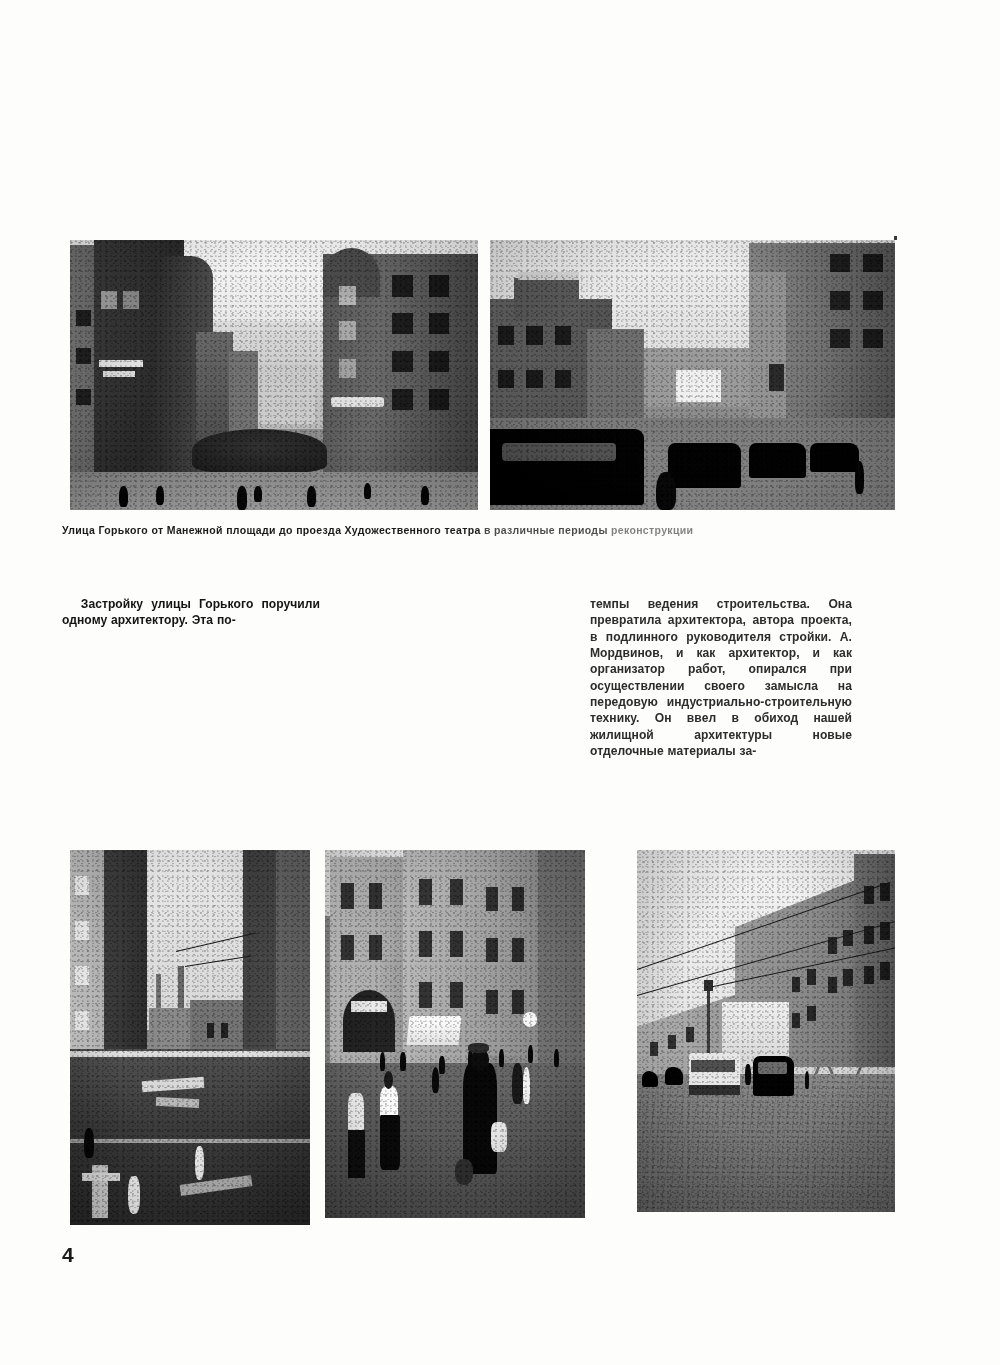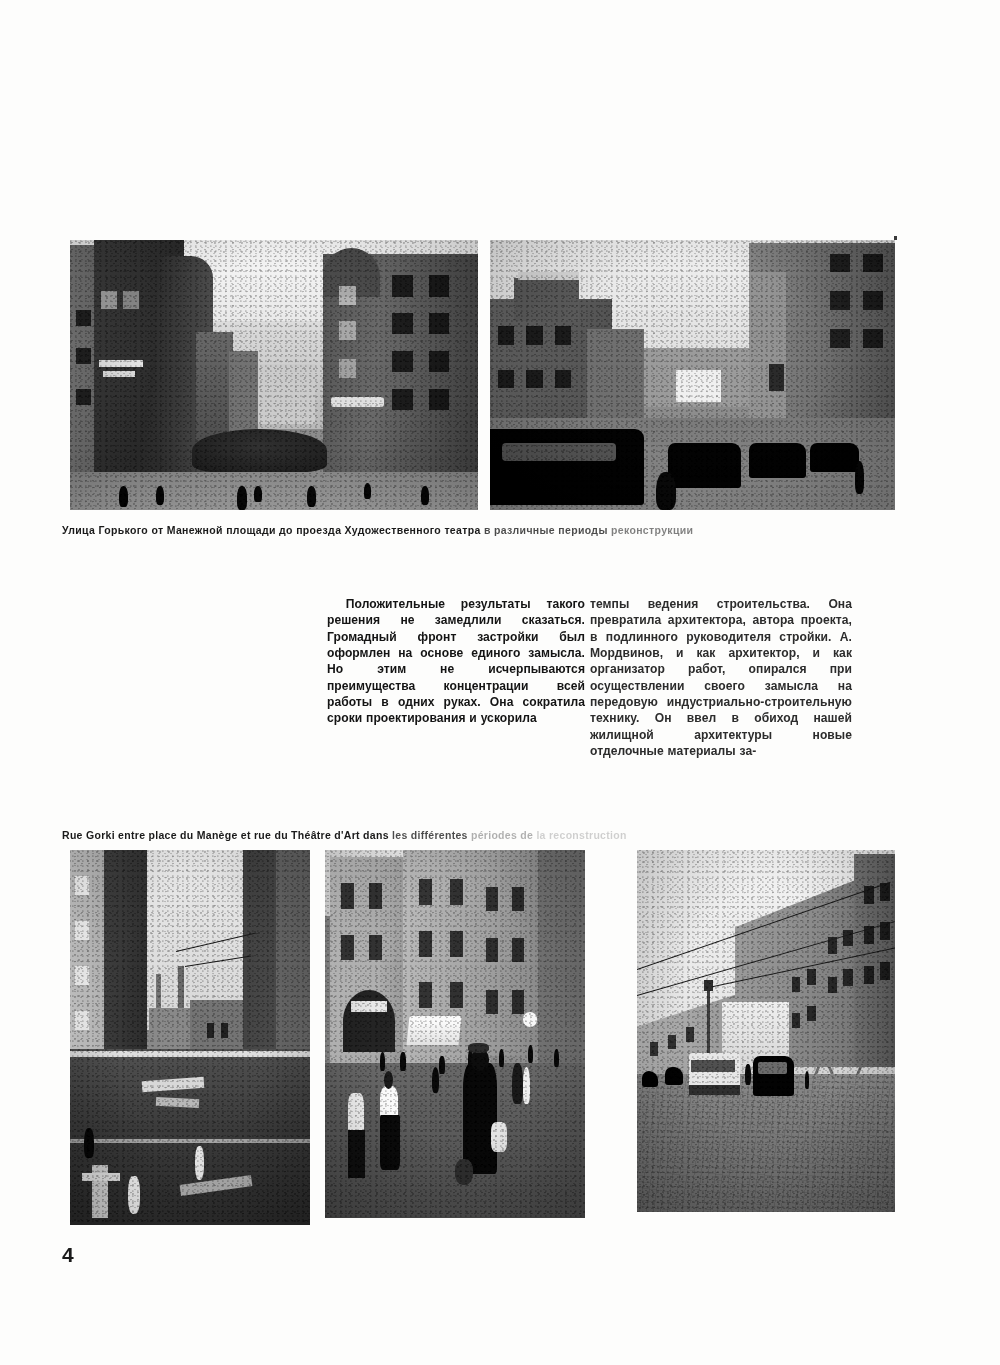--- a/index.html
+++ b/index.html
@@ -198,33 +198,30 @@
       <div class="vign"></div>
   </div>
 
   <div class="speck" style="left:894px; top:236px; width:3px; height:4px;"></div>
 
   <div class="caption ru" style="left:62px; top:524px;">
     <span>Улица Горького от Манежной площади до проезда Художественного театра </span><span class="fade1">в различные периоды </span><span class="fade2">реконструкции</span>
   </div>
 
   <div class="col col1" style="left:62px;">
+    <p class="ind">Застройку улицы Горького поручили одному архитектору. Эта по-</p>
   </div>
 
   <div class="col col2" style="left:327px;">
-    <p class="ind">Положительные результаты такого решения не замедлили сказаться. Громадный фронт застройки был оформлен на основе единого замысла. Но этим не исчерпываются преимущества концентрации всей работы в одних руках. Она сократила сроки проектирования и ускорила</p>
   </div>
 
   <div class="col col3" style="left:590px; width:262px;">
     <p>темпы ведения строительства. Она превратила архитектора, автора проекта, в подлинного руководителя стройки. А. Мордвинов, и как архитектор, и как организатор работ, опирался при осуществлении своего замысла на передовую индустриально-строительную технику. Он ввел в обиход нашей жилищной архитектуры новые отделочные материалы за-</p>
   </div>
 
-  <div class="caption fr" style="left:62px; top:829px;">
-    <span>Rue Gorki entre place du Manège et rue du Théâtre d'Art dans </span><span class="fade1">les différentes </span><span class="fade3">périodes de </span><span class="fade4">la reconstruction</span>
-  </div>
 
   <div class="photo" style="left:70px; top:850px; width:240px; height:375px;">
     <div class="sky" style="left:0;top:0;width:100%;height:48%;background:linear-gradient(180deg,#dedeDA,#cdcdc8);"></div>
 
     <div class="bldg" style="left:0;top:0;width:20%;height:56%;background:linear-gradient(90deg,#c9c9c4,#a8a8a3);"></div>
     <div class="bldg" style="left:14%;top:0;width:18%;height:56%;background:linear-gradient(95deg,#4e4e4a,#393936);"></div>
     <div class="win" style="left:2%;top:7%;width:6%;height:5%;background:rgba(255,255,255,.75);"></div>
     <div class="win" style="left:2%;top:19%;width:6%;height:5%;background:rgba(255,255,255,.7);"></div>
     <div class="win" style="left:2%;top:31%;width:6%;height:5%;background:rgba(255,255,255,.66);"></div>
     <div class="win" style="left:2%;top:43%;width:6%;height:5%;background:rgba(255,255,255,.6);"></div>

